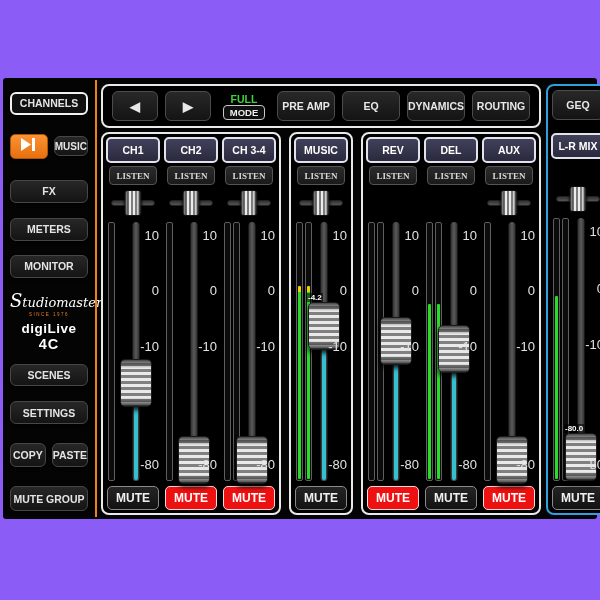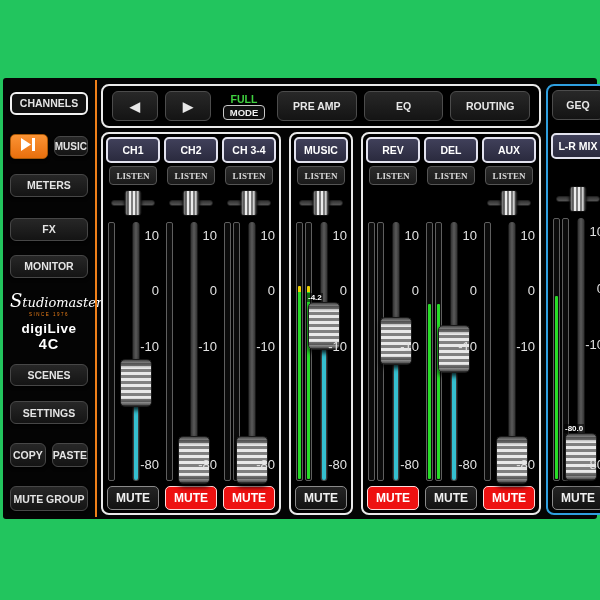--- a/index.html
+++ b/index.html
@@ -1,17 +1,17 @@
 <!DOCTYPE html>
 <html><head>
 <meta charset="utf-8">
 <style>
   * { box-sizing: border-box; margin: 0; padding: 0; }
   body { width: 600px; height: 600px; background: #ffffff; font-family: "Liberation Sans", sans-serif; overflow: hidden; }
-  .page { position: relative; width: 600px; height: 600px; background: #22c55e; }
+  .page { position: relative; width: 600px; height: 600px; background: #8b5cf6; }
   .app { position: absolute; left: 3px; top: 78px; width: 594px; height: 441px; background: #040404; border-radius: 3px; display: flex; padding: 2px; }
 
   
   .sidebar { width: 88px; flex: 0 0 88px; padding: 12px 5px 6px 5px; display: flex; flex-direction: column; align-items: center; }
   .sb-btn { width: 100%; height: 24px; background: linear-gradient(#272727,#141414); border: 1px solid #474747; border-radius: 6px; color: #e4e4e4; font-size: 10.5px; font-weight: bold; font-family: "Liberation Sans", sans-serif; box-shadow: 0 2px 3px rgba(0,0,0,.7); cursor: pointer; }
   .sb-btn.selected { border: 2px solid #f2f2f2; background: #101010; box-shadow: 0 0 0 1px #000, 0 2px 3px rgba(0,0,0,.7); }
   .sb-row { width: 100%; display: flex; gap: 6px; align-items: center; }
   .play-btn { width: 38px; height: 25px; background: linear-gradient(#fb9334,#e86f0d); border: 1px solid #a85706; border-radius: 5px; display: flex; align-items: center; justify-content: center; box-shadow: 0 2px 3px rgba(0,0,0,.7); cursor: pointer; }
   .small-btn { flex: 1; height: 20px; font-size: 10px; }
   .logo-block { width: 100%; text-align: center; color: #fff; }
@@ -80,22 +80,22 @@
         <button class="play-btn">
           <span>
             <svg width="15" height="13" viewBox="0 0 15 13">
                 <polygon points="0,0 10,6.5 0,13" fill="#fff"></polygon>
                 <rect x="11" y="0" width="3" height="13" fill="#fff"></rect>
               </svg>
           </span>
         </button>
         <button class="sb-btn small-btn">MUSIC</button>
       </div>
+      <button class="sb-btn" style="margin-top:21px;">FX</button>
       <button class="sb-btn" style="margin-top:15px;">METERS</button>
-      <button class="sb-btn" style="margin-top:21px;">FX</button>
       <button class="sb-btn" style="margin-top:14px;">MONITOR</button>
       <div class="logo-block" style="margin-top:12px;">
         <div class="brand-script">Studiomaster</div>
         <div class="brand-tagline">since 1976</div>
         <div class="brand-product"><span>digiLive</span> <span class="model">4C</span></div>
       </div>
       <button class="sb-btn" style="margin-top:12px;">SCENES</button>
       <button class="sb-btn" style="margin-top:15px;">SETTINGS</button>
       <div class="sb-row" style="margin-top:19px;">
         <button class="sb-btn" style="flex:1;">COPY</button>
@@ -110,20 +110,21 @@
       <div class="left">
         <div class="topbar">
           <button class="tb-btn arrow-btn"><span>◀</span></button>
           <button class="tb-btn arrow-btn"><span>▶</span></button>
           <div class="fullmode">
             <div class="full-label">FULL</div>
             <button class="mode-btn">MODE</button>
           </div>
           <button class="tb-btn tb-flex">PRE AMP</button>
           <button class="tb-btn tb-flex">EQ</button>
+          <button class="tb-btn tb-flex">DYNAMICS</button>
           <button class="tb-btn tb-flex">ROUTING</button>
         </div>
         <div class="groups">
           <div class="group" id="group-0">
               <div class="strip">
     <button class="ch-name">CH1</button>
     <button class="listen">LISTEN</button>
     <div class="pan">
       <div class="pan-track"></div>
       <div class="pan-knob"></div>

